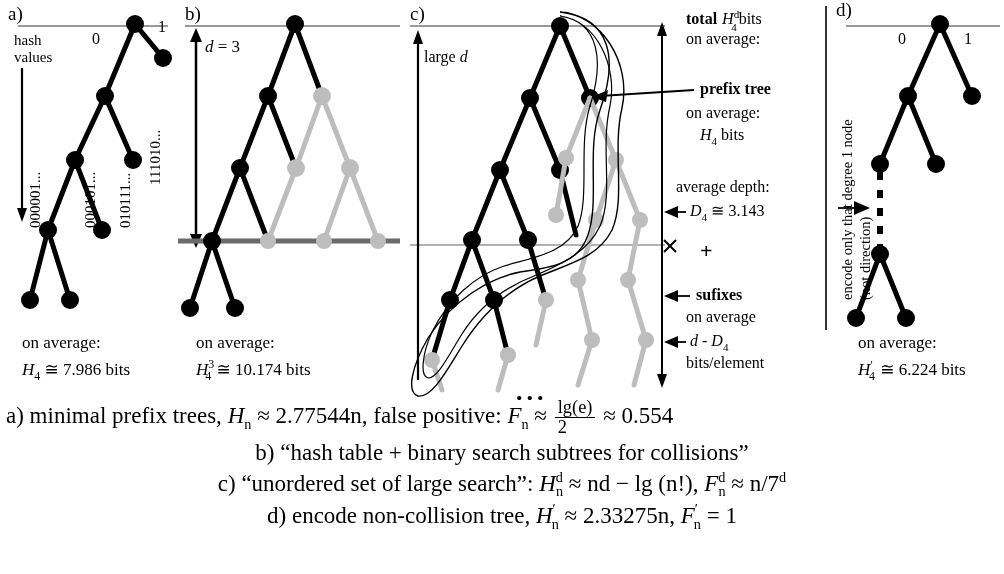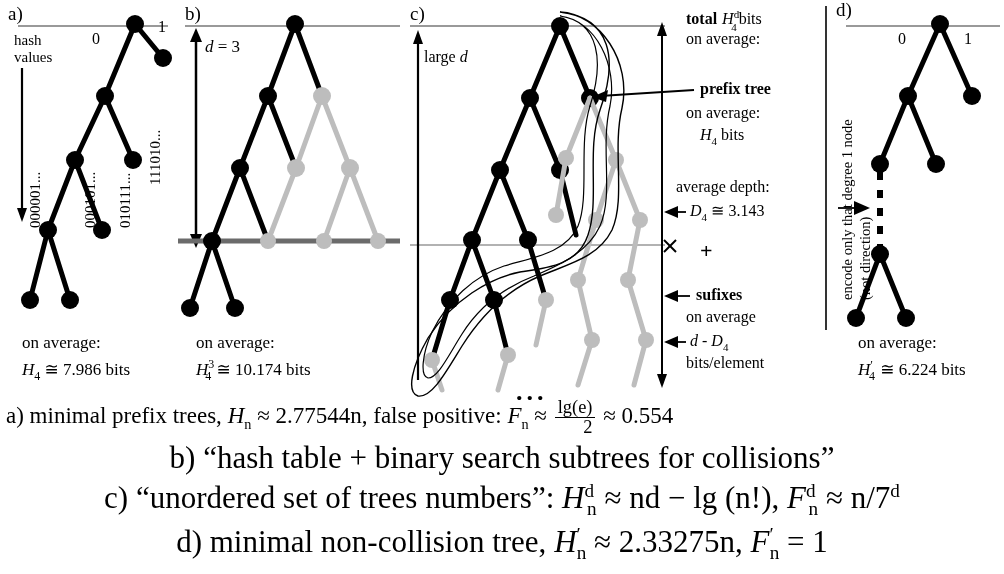--- a/index.html
+++ b/index.html
@@ -25,30 +25,30 @@
     display: block;
   }
   .capblock {
     position: absolute;
     left: 0;
     top: 398px;
     width: 1004px;
     text-align: center;
   }
   .capline {
-    font-size: 31px;
+    font-size: 23px;
     line-height: 1.30;
     white-space: nowrap;
   }
   .capline.first { text-align: left; padding-left: 6px; font-size: 23px; }
   .it { font-style: italic; }
   .frac {
     display: inline-block;
     vertical-align: -0.55em;
-    text-align: right;
+    text-align: left;
     font-size: 0.80em;
     line-height: 1.05;
     margin: 0 2px;
   }
   .frac .num { display: block; padding: 0 3px; }
   .frac .den { display: block; border-top: 1.4px solid #000; padding: 0 3px; }
   sub, sup { font-size: 0.62em; }
 </style>
 </head>
 <body>
@@ -300,18 +300,18 @@
   </g>
 </svg>
 </div>
 
 <div class="capblock">
   <div class="capline first">
     <span>a) minimal prefix trees, </span><span class="it">H</span><sub>n</sub><span> ≈ 2.77544n, false positive: </span><span class="it">F</span><sub>n</sub><span> ≈ </span><span class="frac"><span class="num">lg(e)</span><span class="den">2</span></span><span> ≈ 0.554</span>
   </div>
   <div class="capline">b) “hash table + binary search subtrees for collisions”</div>
   <div class="capline">
-    <span>c) “unordered set of trees numbers”: </span><span class="it">H</span><sup>d</sup><sub style="margin-left:-7px">n</sub><span> ≈ nd − lg (n!),  </span><span class="it">F</span><sup>d</sup><sub style="margin-left:-7px">n</sub><span> ≈ n/7</span><sup>d</sup>
+    <span>c) “unordered set of large search”: </span><span class="it">H</span><sup>d</sup><sub style="margin-left:-7px">n</sub><span> ≈ nd − lg (n!),  </span><span class="it">F</span><sup>d</sup><sub style="margin-left:-7px">n</sub><span> ≈ n/7</span><sup>d</sup>
   </div>
   <div class="capline">
-    <span>d) minimal non-collision tree, </span><span class="it">H</span><sup>′</sup><sub style="margin-left:-4px">n</sub><span> ≈ 2.33275n,  </span><span class="it">F</span><sup>′</sup><sub style="margin-left:-4px">n</sub><span> = 1</span>
+    <span>d) encode non-collision tree, </span><span class="it">H</span><sup>′</sup><sub style="margin-left:-4px">n</sub><span> ≈ 2.33275n,  </span><span class="it">F</span><sup>′</sup><sub style="margin-left:-4px">n</sub><span> = 1</span>
   </div>
 </div>
 
 </body></html>

